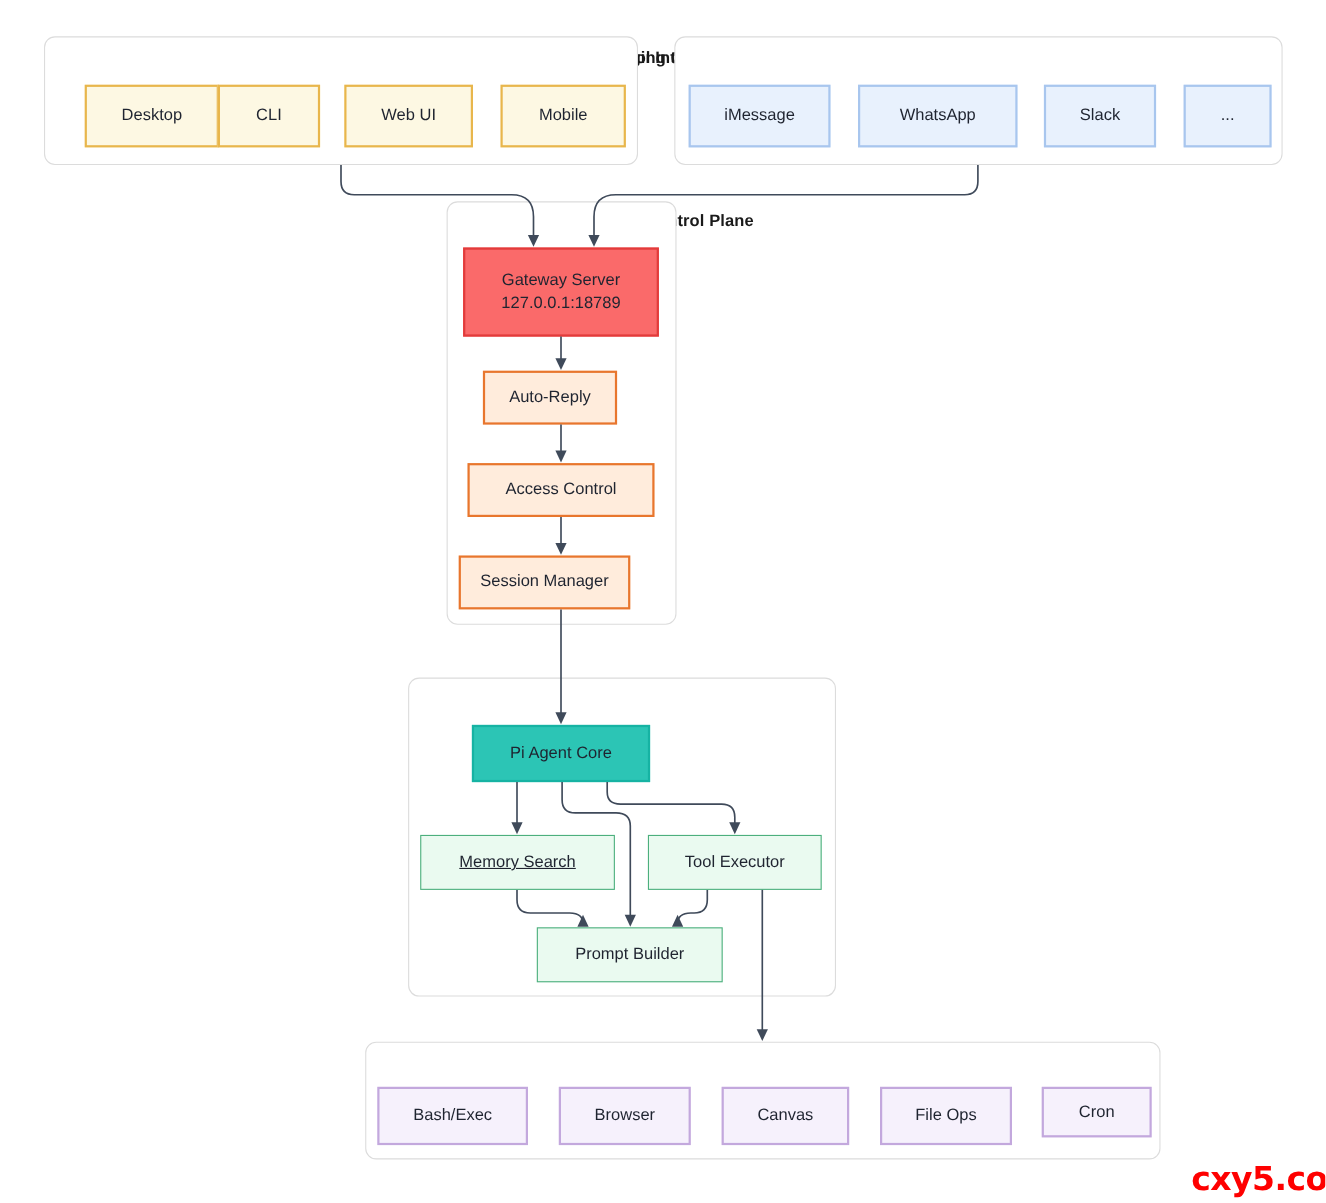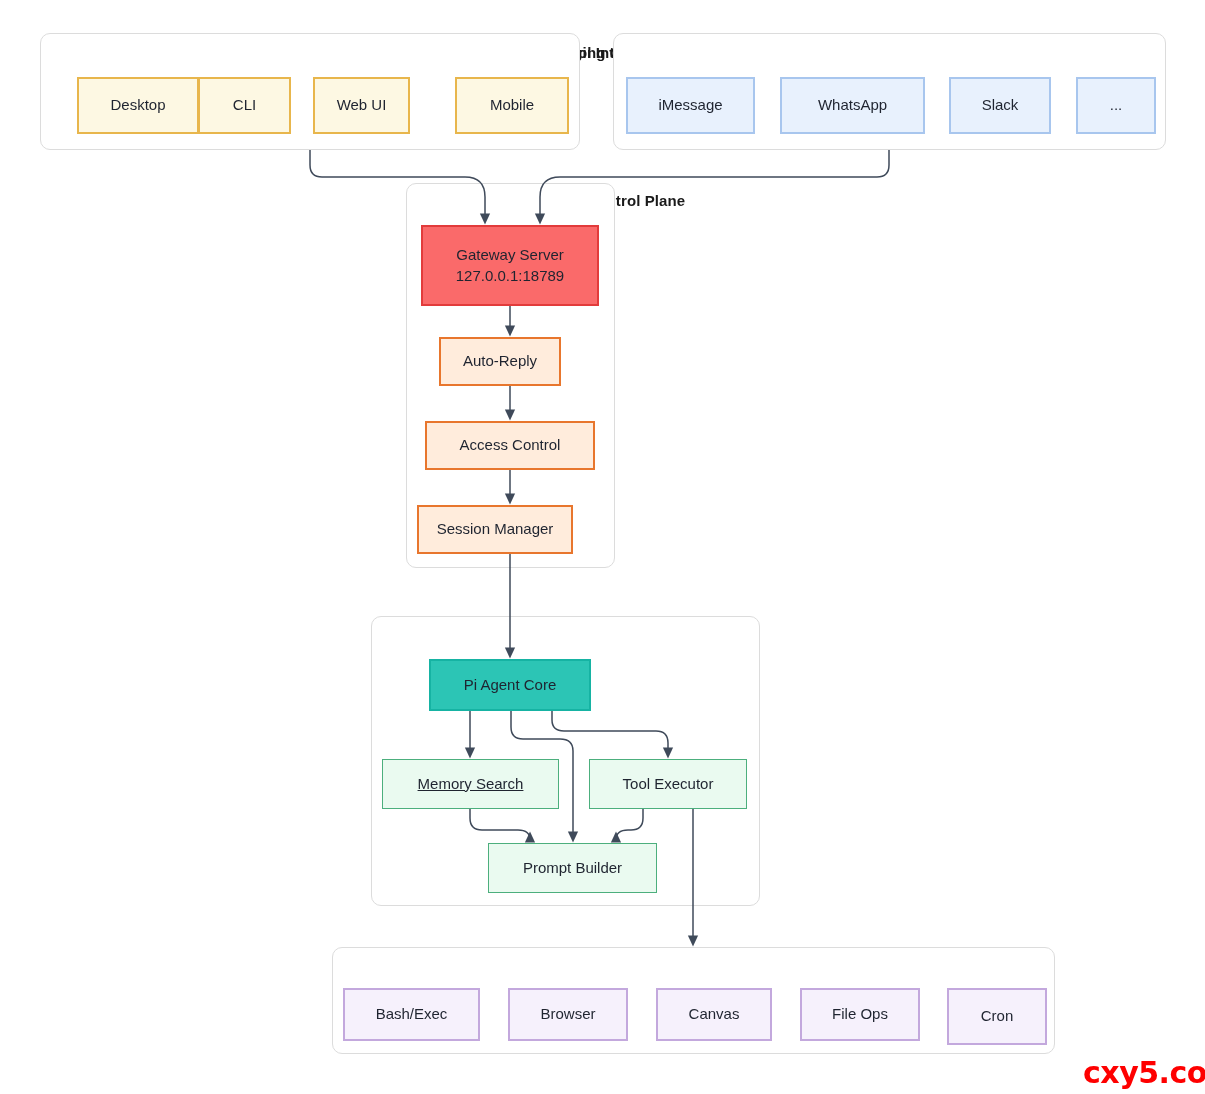--- a/index.html
+++ b/index.html
@@ -95,21 +95,21 @@
         <path d="M 643 809 L 643 818 Q 643 830 631 830 L 628 830 Q 616 830 616 840 L 616 837" marker-end="url(#arrowhead)"></path>
         <path d="M 693 809 L 693 941" marker-end="url(#arrowhead)"></path>
       </g>
   </svg>
 
   <div id="groups-layer">
       <div class="group" style="left: 40px; top: 33px; width: 540px; height: 117px;"></div>
       <div class="group-title" style="top: 44px;">Control Interfaces</div>
       <div class="node n-cream" style="left: 51px; top: 77px; width: 122px; height: 57px; margin-left: 26px;">Desktop</div>
       <div class="node n-cream" style="left: 198px; top: 77px; width: 93px; height: 57px;">CLI</div>
-      <div class="node n-cream" style="left: 313px; top: 77px; width: 97px; height: 57px;">Web UI</div>
+      <div class="node n-cream" style="left: 313px; top: 77px; width: 117px; height: 57px;">Web UI</div>
       <div class="node n-cream" style="left: 455px; top: 77px; width: 114px; height: 57px;">Mobile</div>
       <div class="group" style="left: 613px; top: 33px; width: 553px; height: 117px;"></div>
       <div class="group-title" style="top: 44px;">Messaging Channels</div>
       <div class="node n-blue" style="left: 626px; top: 77px; width: 129px; height: 57px;">iMessage</div>
       <div class="node n-blue" style="left: 780px; top: 77px; width: 145px; height: 57px;">WhatsApp</div>
       <div class="node n-blue" style="left: 949px; top: 77px; width: 102px; height: 57px;">Slack</div>
       <div class="node n-blue" style="left: 1076px; top: 77px; width: 80px; height: 57px;">...</div>
       <div class="group" style="left: 406px; top: 183px; width: 209px; height: 385px;"></div>
       <div class="group-title" style="top: 192px;">Gateway Control Plane</div>
       <div class="node n-red" style="left: 421px; top: 225px; width: 178px; height: 81px;">Gateway Server
@@ -122,17 +122,17 @@
       <div class="node n-teal" style="left: 429px; top: 659px; width: 162px; height: 52px;">Pi Agent Core</div>
       <div class="node n-mint" style="left: 382px; top: 759px; width: 177px; height: 50px; text-decoration: underline;">Memory Search</div>
       <div class="node n-mint" style="left: 589px; top: 759px; width: 158px; height: 50px;">Tool Executor</div>
       <div class="node n-mint" style="left: 488px; top: 843px; width: 169px; height: 50px;">Prompt Builder</div>
       <div class="group" style="left: 332px; top: 947px; width: 723px; height: 107px;"></div>
       <div class="group-title" style="top: 954px;">Tools &amp; Capabilities</div>
       <div class="node n-lav" style="left: 343px; top: 988px; width: 137px; height: 53px;">Bash/Exec</div>
       <div class="node n-lav" style="left: 508px; top: 988px; width: 120px; height: 53px;">Browser</div>
       <div class="node n-lav" style="left: 656px; top: 988px; width: 116px; height: 53px;">Canvas</div>
       <div class="node n-lav" style="left: 800px; top: 988px; width: 120px; height: 53px;">File Ops</div>
-      <div class="node n-lav" style="left: 947px; top: 988px; width: 100px; height: 57px;">Cron</div>
+      <div class="node n-lav" style="left: 947px; top: 988px; width: 100px; height: 46px;">Cron</div>
     </div>
 
   <div class="watermark" style="left: 1083px; top: 1055px; color: rgb(254, 0, 0);">cxy5.com</div>
 </div>
 
 </body></html>

